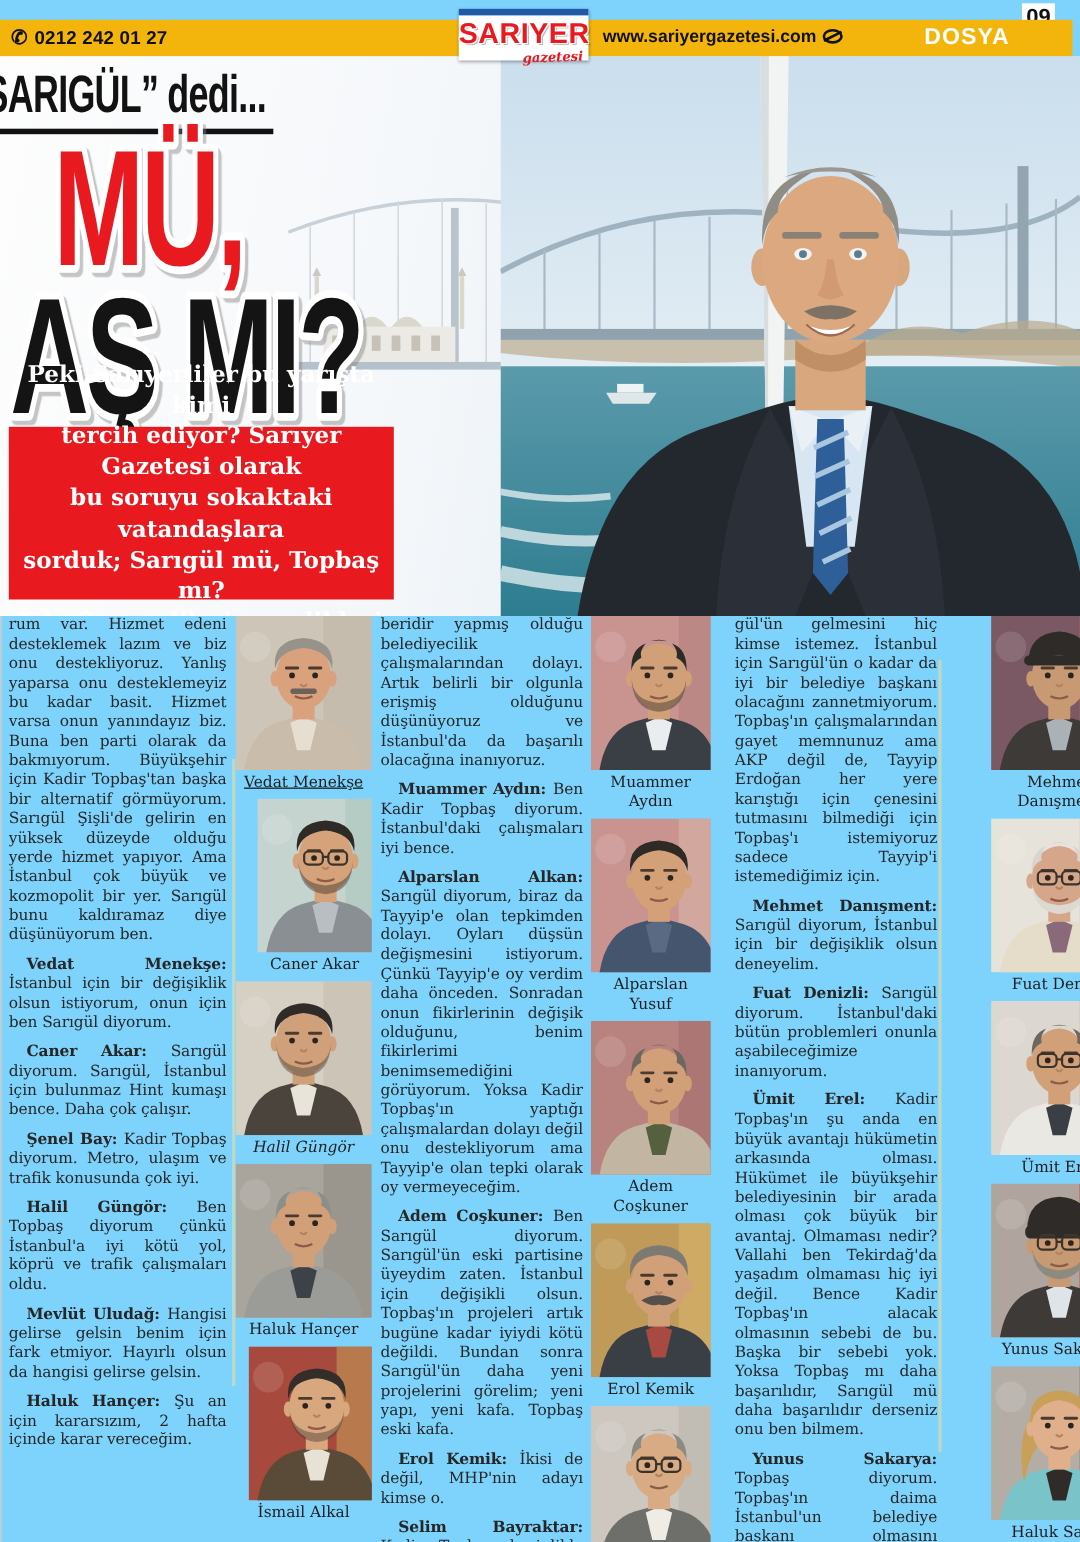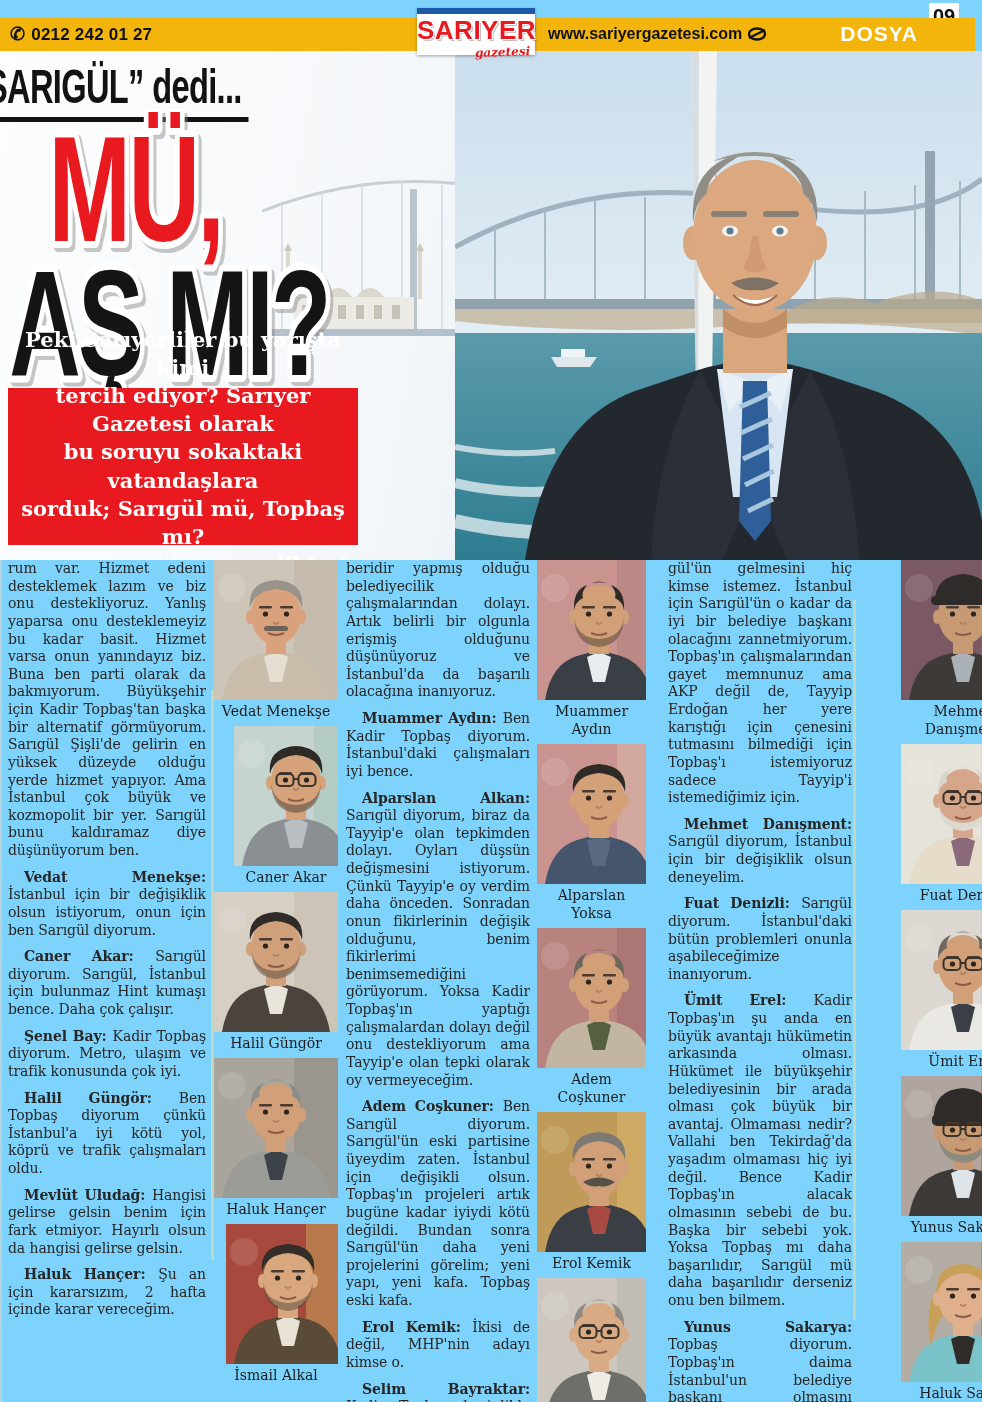--- a/index.html
+++ b/index.html
@@ -197,21 +197,21 @@
   <div class="text-col" id="text-col-1">
       <p class="para cont">rum var. Hizmet edeni desteklemek lazım ve biz onu destekliyoruz. Yanlış yaparsa onu desteklemeyiz bu kadar basit. Hizmet varsa onun yanındayız biz. Buna ben parti olarak da bakmıyorum. Büyükşehir için Kadir Topbaş'tan başka bir alternatif görmüyorum. Sarıgül Şişli'de gelirin en yüksek düzeyde olduğu yerde hizmet yapıyor. Ama İstanbul çok büyük ve kozmopolit bir yer. Sarıgül bunu kaldıramaz diye düşünüyorum ben.</p>
       <p class="para"><b>Vedat Menekşe: </b>İstanbul için bir değişiklik olsun istiyorum, onun için ben Sarıgül diyorum.</p>
       <p class="para"><b>Caner Akar: </b>Sarıgül diyorum. Sarıgül, İstanbul için bulunmaz Hint kumaşı bence. Daha çok çalışır.</p>
       <p class="para"><b>Şenel Bay: </b>Kadir Topbaş diyorum. Metro, ulaşım ve trafik konusunda çok iyi.</p>
       <p class="para"><b>Halil Güngör: </b>Ben Topbaş diyorum çünkü İstanbul'a iyi kötü yol, köprü ve trafik çalışmaları oldu.</p>
       <p class="para"><b>Mevlüt Uludağ: </b>Hangisi gelirse gelsin benim için fark etmiyor. Hayırlı olsun da hangisi gelirse gelsin.</p>
       <p class="para"><b>Haluk Hançer: </b>Şu an için kararsızım, 2 hafta içinde karar vereceğim.</p>
     </div>
   <div class="photo-col" id="photo-col-1">
-      <figure class="photo-cell" style="margin: 0px 0px 6px;">
+      <figure class="photo-cell" style="margin: 0px 0px 6px; text-decoration: underline;">
         <div class="photo">
           <svg viewBox="0 0 124 140" preserveAspectRatio="none">
             <rect width="124" height="140" fill="#cdc5b8"></rect>
             <rect x="80" width="44" height="140" fill="#bfb4a4" opacity="0.55"></rect>
             <circle cx="18" cy="28" r="14" fill="#ffffff" opacity="0.12"></circle>
             <path d="M8 140 Q14 104 40 96 L62 90 L84 96 Q110 104 116 140 Z" fill="#c9bcaa"></path>
             <path d="M50 97 L62 92 L74 97 L68 122 L56 122 Z" fill="#e6ded0"></path>
             <rect x="52" y="76" width="20" height="18" fill="#d9a17c"></rect>
             <ellipse cx="62" cy="55" rx="25" ry="30" fill="#d9a17c"></ellipse>
             <ellipse cx="36" cy="57" rx="4" ry="7" fill="#d9a17c"></ellipse>
@@ -250,21 +250,21 @@
               <rect x="64.5" y="48" width="17" height="12" rx="4"></rect>
               <path d="M59.5 53 L64.5 53"></path>
             </g>
             <path d="M59 62 Q62 66 65 62" stroke="#b5825f" stroke-width="2" fill="none"></path>
             <path d="M37 54 Q37 85 62 87 Q87 85 87 54 Q87 77 62 79 Q37 77 37 54 Z" fill="#3a332c" opacity="0.45"></path>
             <path d="M54 73 Q62 77 70 73" stroke="#8c5a48" stroke-width="2" fill="none"></path>
           </svg>
         </div>
         <figcaption class="photo-caption">Caner Akar</figcaption>
       </figure>
-      <figure class="photo-cell" style="margin: 0px 0px 6px;">
+      <figure class="photo-cell" style="margin: 0px 0px 6px; font-style: italic;">
         <div class="photo">
           <svg viewBox="0 0 124 140" preserveAspectRatio="none">
             <rect width="124" height="140" fill="#d6cfc3"></rect>
             <rect x="80" width="44" height="140" fill="#c6bcae" opacity="0.55"></rect>
             <circle cx="18" cy="28" r="14" fill="#ffffff" opacity="0.12"></circle>
             <path d="M8 140 Q14 104 40 96 L62 90 L84 96 Q110 104 116 140 Z" fill="#4a443c"></path>
             <path d="M50 97 L62 92 L74 97 L68 122 L56 122 Z" fill="#e8e4da"></path>
             <rect x="52" y="76" width="20" height="18" fill="#cfa07a"></rect>
             <ellipse cx="62" cy="55" rx="25" ry="30" fill="#cfa07a"></ellipse>
             <ellipse cx="36" cy="57" rx="4" ry="7" fill="#cfa07a"></ellipse>
@@ -380,21 +380,21 @@
             <ellipse cx="88" cy="57" rx="4" ry="7" fill="#d4a078"></ellipse>
             <path d="M36 48 Q33 22 62 20 Q91 22 88 48 Q84 31 62 29 Q40 31 36 48 Z" fill="#2e2a26"></path>
             <rect x="45" y="46" width="13" height="2.6" rx="1.3" fill="#4a3a30"></rect>
             <rect x="66" y="46" width="13" height="2.6" rx="1.3" fill="#4a3a30"></rect>
             <circle cx="51.5" cy="54" r="2.6" fill="#2c241f"></circle>
             <circle cx="72.5" cy="54" r="2.6" fill="#2c241f"></circle>
             <path d="M59 62 Q62 66 65 62" stroke="#b5825f" stroke-width="2" fill="none"></path>
             <path d="M54 73 Q62 77 70 73" stroke="#8c5a48" stroke-width="2" fill="none"></path>
           </svg>
         </div>
-        <figcaption class="photo-caption">Alparslan Yoksa</figcaption>
+        <figcaption class="photo-caption">Alparslan Yusuf</figcaption>
       </figure>
       <figure class="photo-cell" style="margin: 4px 0px 6px;">
         <div class="photo">
           <svg viewBox="0 0 124 140" preserveAspectRatio="none">
             <rect width="124" height="140" fill="#b8827e"></rect>
             <rect x="80" width="44" height="140" fill="#a06e6a" opacity="0.55"></rect>
             <circle cx="18" cy="28" r="14" fill="#ffffff" opacity="0.12"></circle>
             <path d="M8 140 Q14 104 40 96 L62 90 L84 96 Q110 104 116 140 Z" fill="#c2b6a2"></path>
             <path d="M50 97 L62 92 L74 97 L68 122 L56 122 Z" fill="#55603f"></path>
             <rect x="52" y="76" width="20" height="18" fill="#d2a078"></rect>

